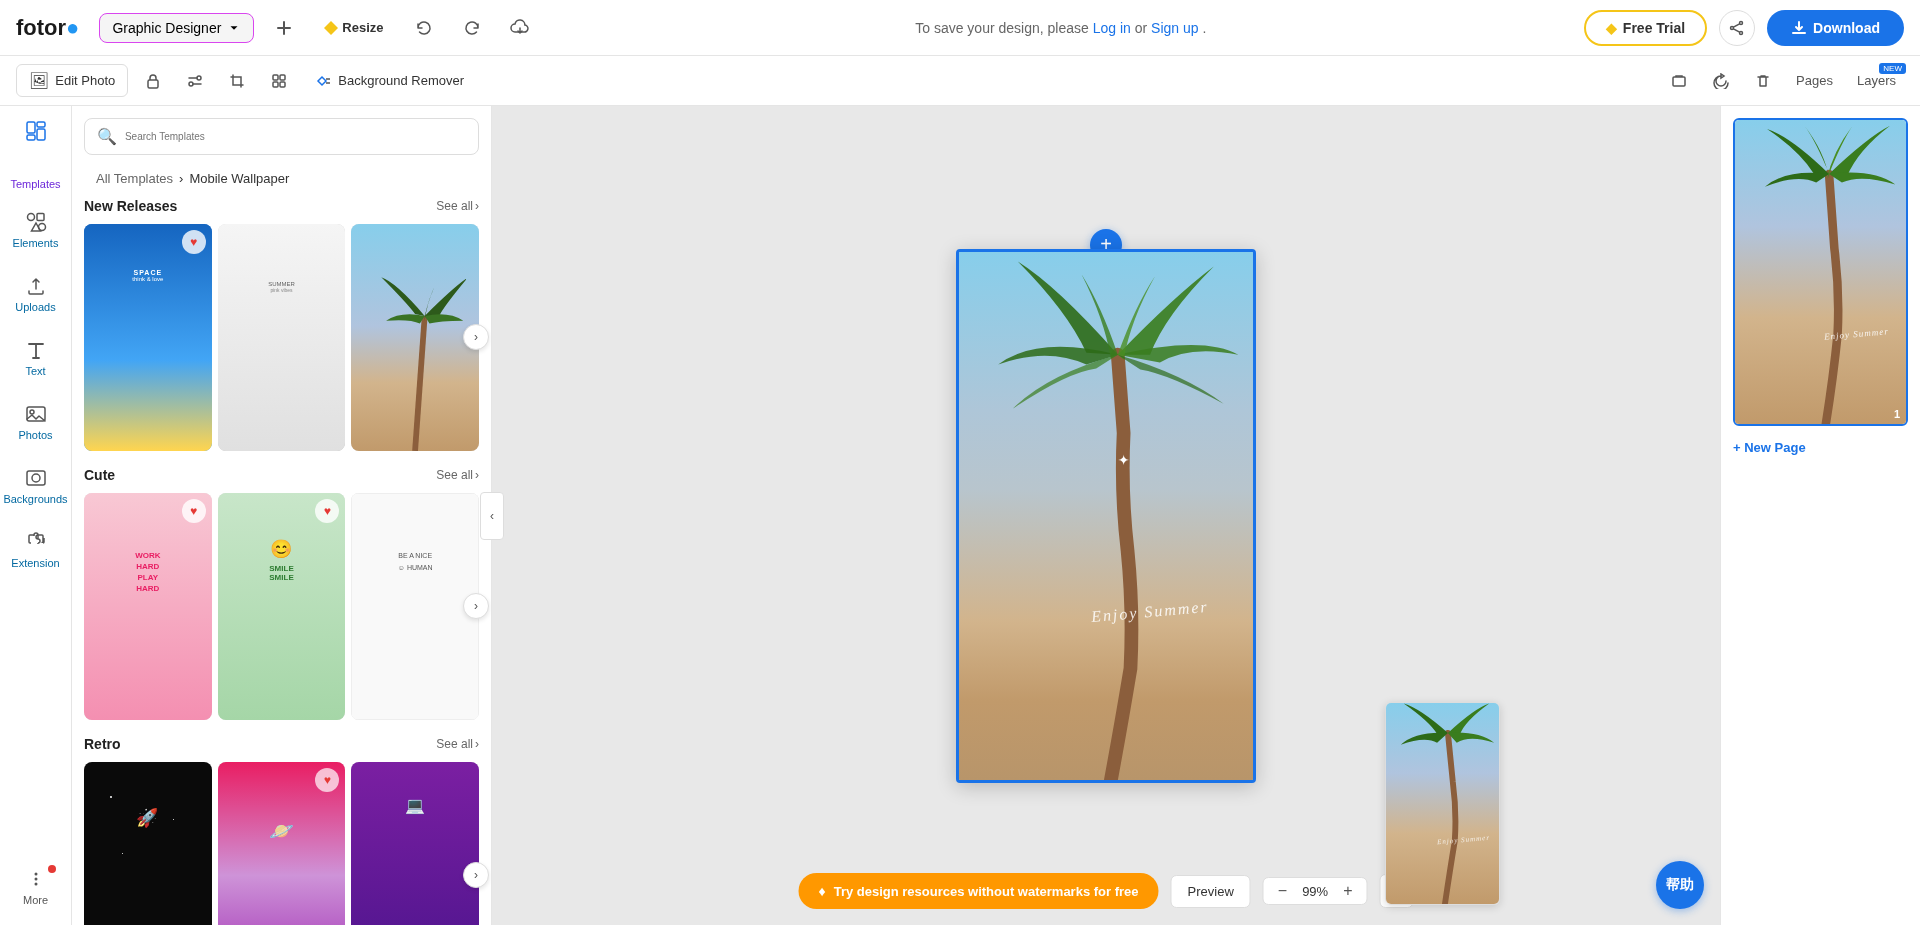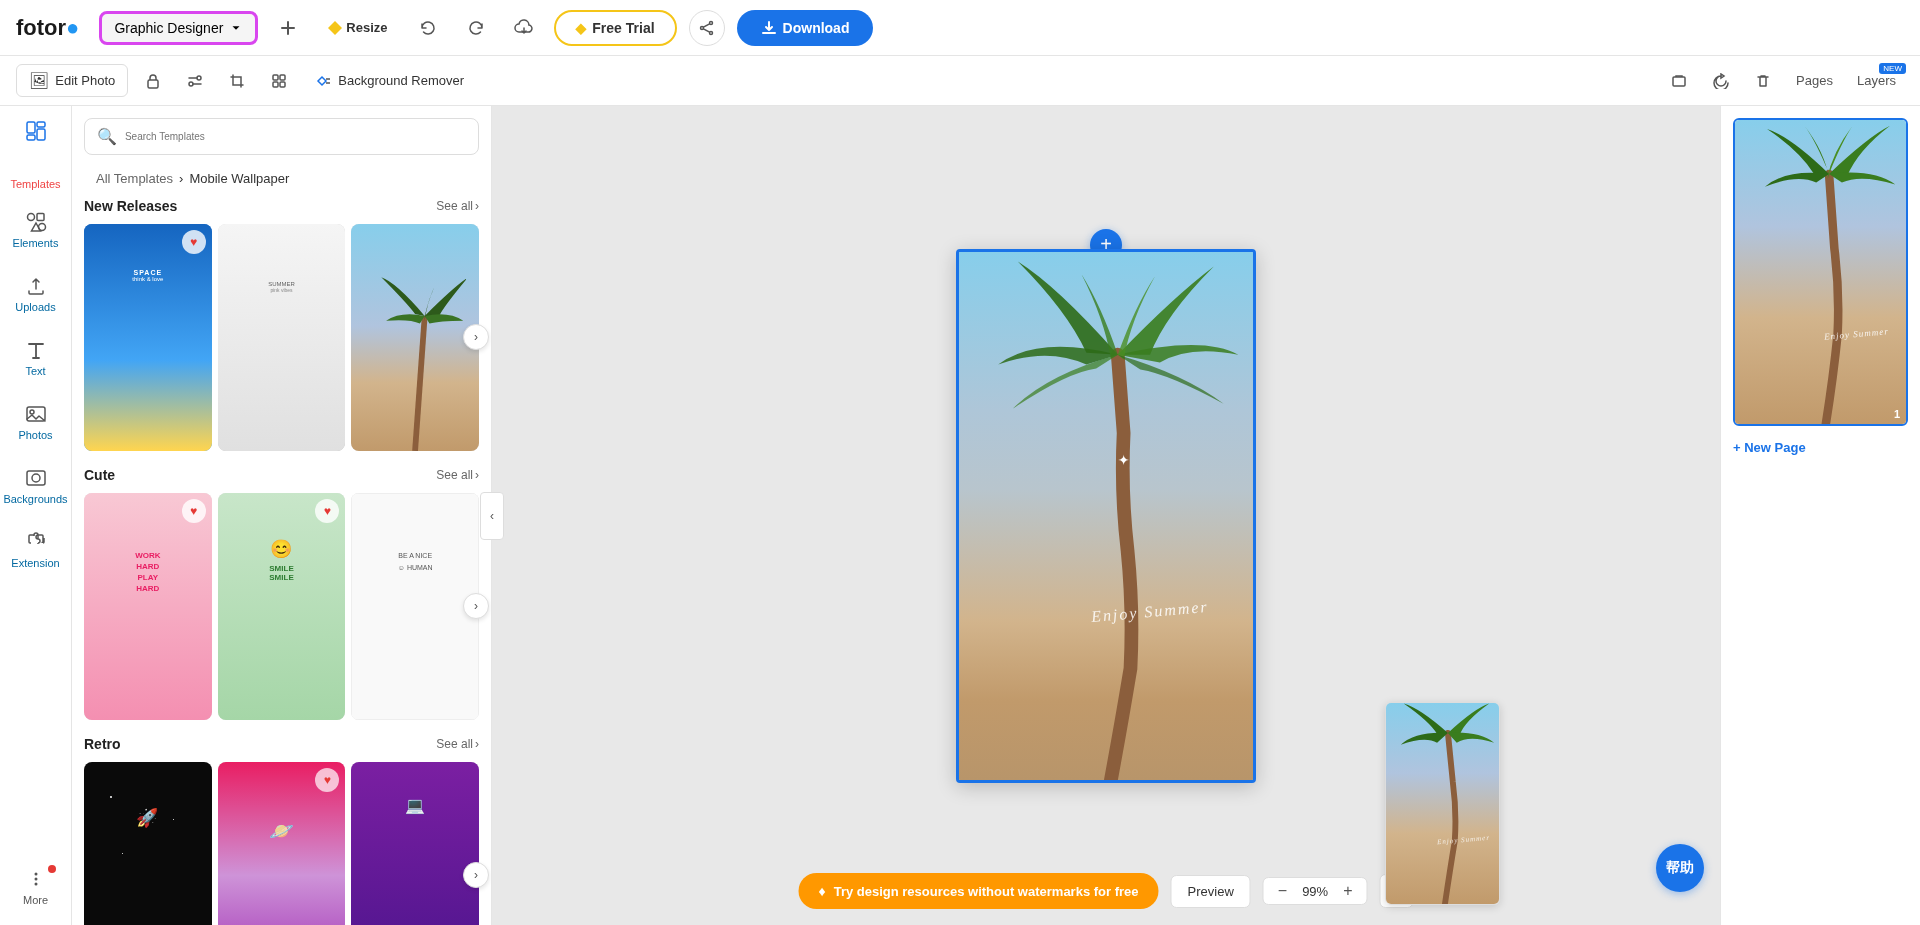--- a/index.html
+++ b/index.html
@@ -18,21 +18,21 @@
       z-index: 100;
     }
     .logo {
       display: flex; align-items: center; gap: 4px; font-weight: 800; font-size: 22px; color: #1a1a1a; margin-right: 8px;
     }
     .logo-text { font-size: 22px; font-weight: 900; color: #1a1a1a; }
     .fotor-dot { color: #2196f3; }
 
     .designer-btn {
       display: flex; align-items: center; gap: 6px;
-      background: #f5f5f5; border: 3px solid #d946ef; border-radius: 8px;
+      background: #f5f5f5; border: 1px solid #d946ef; border-radius: 8px;
       padding: 6px 12px; cursor: pointer; font-size: 14px; font-weight: 500;
     }
     .designer-btn svg { width: 14px; height: 14px; }
 
     .icon-btn {
       width: 36px; height: 36px; border: none; background: none;
       cursor: pointer; display: flex; align-items: center; justify-content: center;
       border-radius: 6px; color: #555;
     }
 
@@ -116,21 +116,21 @@
       padding: 8px 0;
       gap: 4px;
       flex-shrink: 0;
     }
     .sidebar-icon-item {
       width: 64px; min-height: 60px;
       display: flex; flex-direction: column; align-items: center; justify-content: center;
       gap: 4px; cursor: pointer; border-radius: 8px; padding: 6px;
       color: #0369a1;
     }
-    .sidebar-icon-item.active { color: #ef4444; gap: 36px; }
+    .sidebar-icon-item.active { color: #6d28d9; gap: 36px; }
     .sidebar-icon-label { font-size: 11px; color: inherit; text-align: center; }
     .sidebar-icon-item svg { width: 22px; height: 22px; }
 
     .sidebar-more-item {
       margin-top: auto;
       width: 64px; min-height: 60px;
       display: flex; flex-direction: column; align-items: center; justify-content: center;
       gap: 4px; cursor: pointer; border-radius: 8px; padding: 6px;
       color: #555; position: relative;
     }
@@ -339,21 +339,21 @@
     .mini-thumb-img {
       width: 100%;
       aspect-ratio: 9/16;
       background: linear-gradient(180deg, #87ceeb 0%, #b0c4de 35%, #d2b48c 65%, #c19a6b 100%);
       position: relative;
       overflow: hidden;
     }
 
     
     .help-btn {
-      position: absolute; bottom: 33px; right: 16px;
+      position: absolute; bottom: 16px; right: 16px;
       width: 48px; height: 48px; background: #1a73e8; border: none; border-radius: 50%;
       cursor: pointer; display: flex; align-items: center; justify-content: center;
       color: #fff; font-size: 14px; font-weight: 600;
       box-shadow: 0 2px 8px rgba(26,115,232,0.4);
     }
 
     
     .palm-canvas { position: absolute; bottom: 0; left: 0; width: 100%; height: 100%; }
   </style>
 </head>
@@ -396,20 +396,27 @@
       </svg>
   </button>
 
   <button class="icon-btn">
     <svg width="20" height="18" viewBox="0 0 20 18" fill="none">
         <path d="M14 13H5a4 4 0 0 1 0-8 5 5 0 0 1 9.9 1A3 3 0 0 1 14 13z" stroke="#555" stroke-width="1.5"></path>
         <path d="M10 9v5M8 12l2 2 2-2" stroke="#555" stroke-width="1.5" stroke-linecap="round"></path>
       </svg>
   </button>
 
+  <div class="nav-center">
+    <span>To save your design, please</span>
+    <a href="#">Log in</a>
+    <span>or</span>
+    <a href="#">Sign up</a>
+    <span>.</span>
+  </div>
 
   <button class="free-trial-btn">
     <span class="diamond-icon">◆</span>
     <span>Free Trial</span>
   </button>
 
   <button class="share-btn">
     <svg width="16" height="16" viewBox="0 0 16 16" fill="none">
         <circle cx="12" cy="3" r="1.5" stroke="#555" stroke-width="1.5"></circle>
         <circle cx="12" cy="13" r="1.5" stroke="#555" stroke-width="1.5"></circle>

